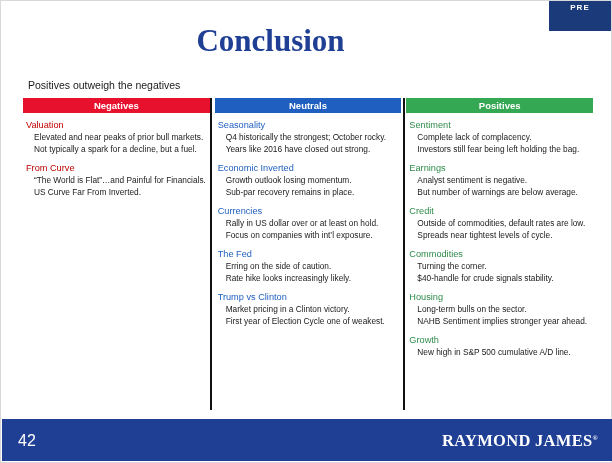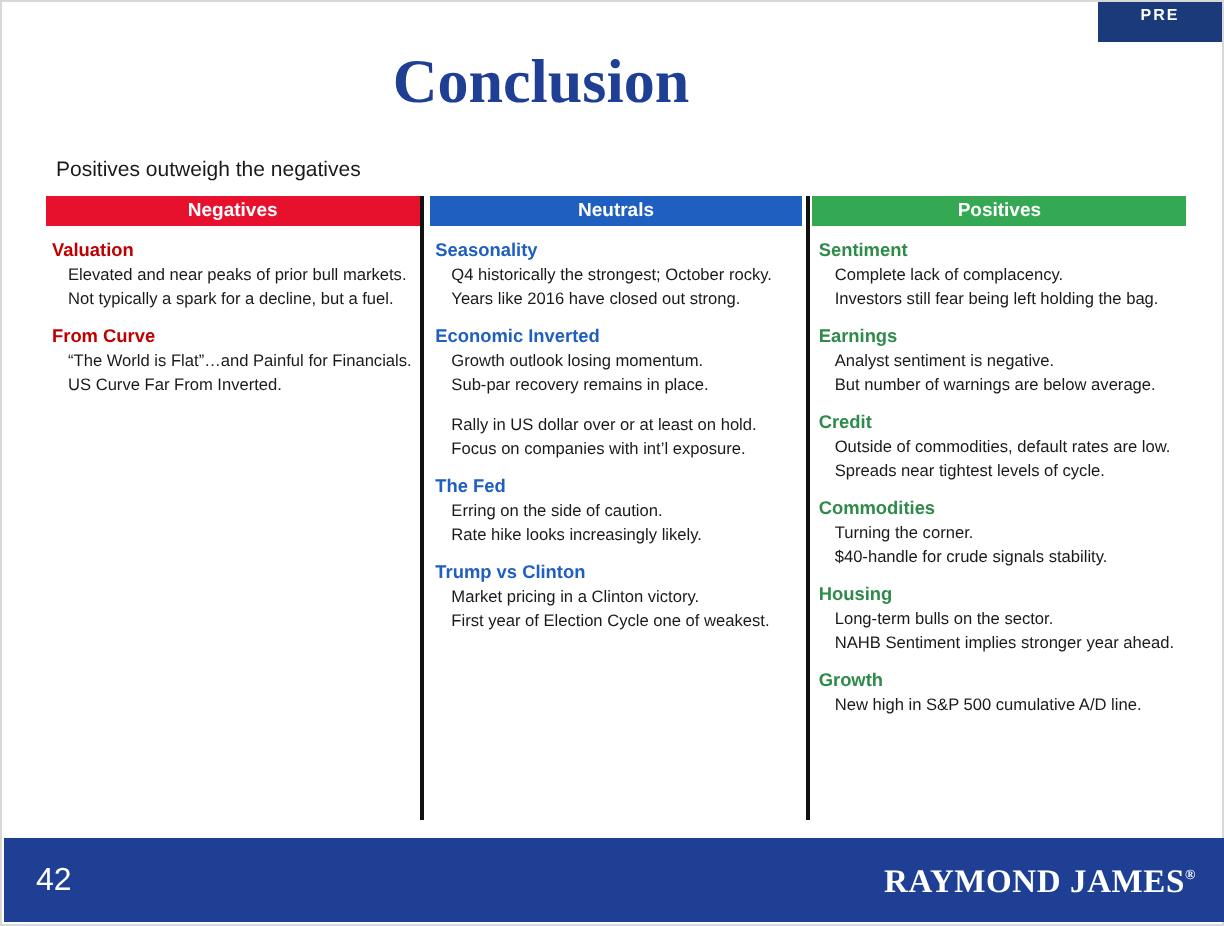--- a/index.html
+++ b/index.html
@@ -22,21 +22,21 @@
     background: #ffffff;
     box-sizing: border-box;
     border: 1px solid #d8d8d8;
   }
   
   .top-tab {
     position: absolute;
     right: 0;
     top: 0;
     width: 62px;
-    height: 20px;
+    height: 30px;
     background: #1a3a7a;
     color: #ffffff;
     font-size: 8px;
     letter-spacing: 1px;
     text-align: center;
     line-height: 13px;
     font-weight: bold;
     overflow: hidden;
   }
   
@@ -101,21 +101,21 @@
     width: 2px;
     height: 312px;
     background: #111111;
   }
   .vsep.s1 { left: 209px; }
   .vsep.s2 { left: 402px; }
 
   .group { margin-bottom: 8px; }
   .group-title {
     font-size: 9.2px;
-    font-weight: bold;
+    font-weight: normal;
     margin-bottom: 1px;
   }
   .col-neg .group-title { color: #c00000; }
   .col-neu .group-title { color: #1f5fbf; }
   .col-pos .group-title { color: #2e8b4a; }
 
   .bullet {
     font-size: 8.3px;
     color: #1a1a1a;
     line-height: 12px;
@@ -198,20 +198,21 @@
           <div class="bullet">Years like 2016 have closed out strong.</div>
         </div>
 
         <div class="group">
           <div class="group-title">Economic Inverted</div>
           <div class="bullet">Growth outlook losing momentum.</div>
           <div class="bullet">Sub-par recovery remains in place.</div>
         </div>
 
         <div class="group">
+          <div class="group-title">Currencies</div>
           <div class="bullet">Rally in US dollar over or at least on hold.</div>
           <div class="bullet">Focus on companies with int’l exposure.</div>
         </div>
 
         <div class="group">
           <div class="group-title">The Fed</div>
           <div class="bullet">Erring on the side of caution.</div>
           <div class="bullet">Rate hike looks increasingly likely.</div>
         </div>
 

